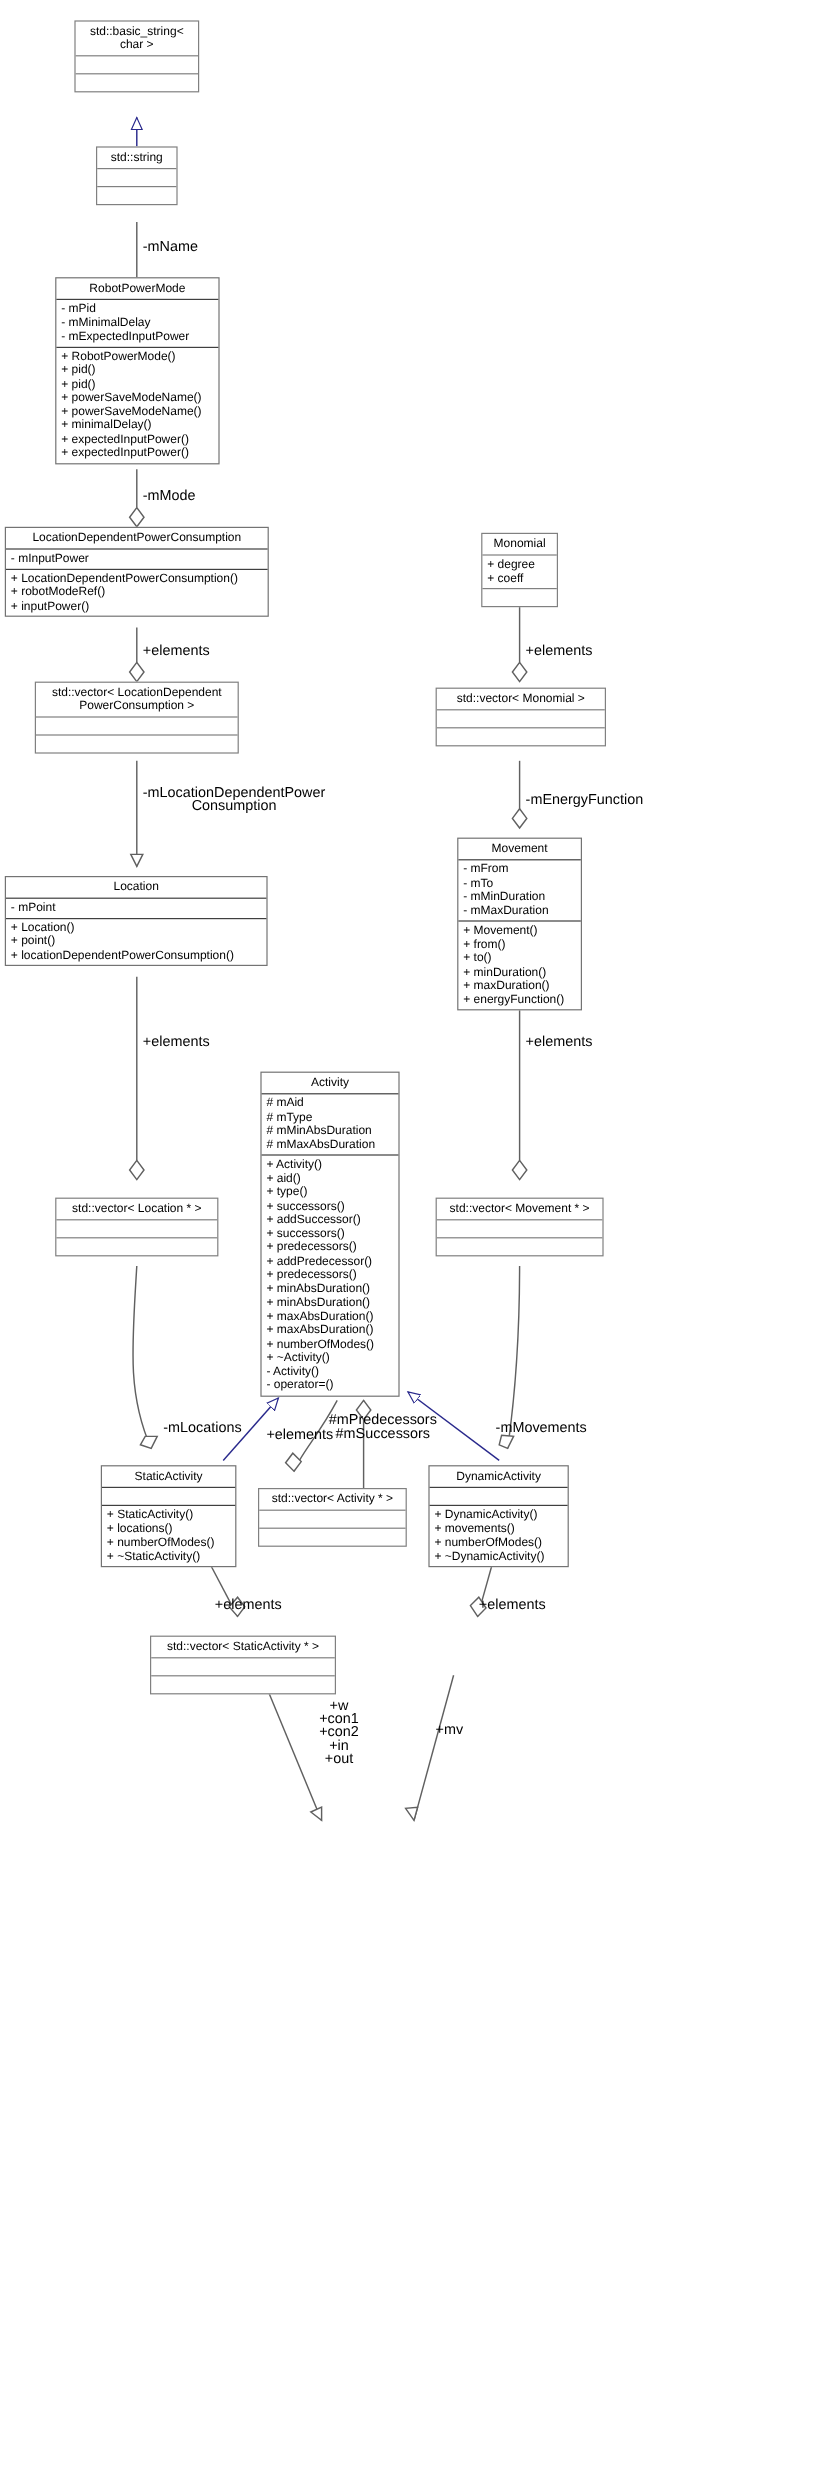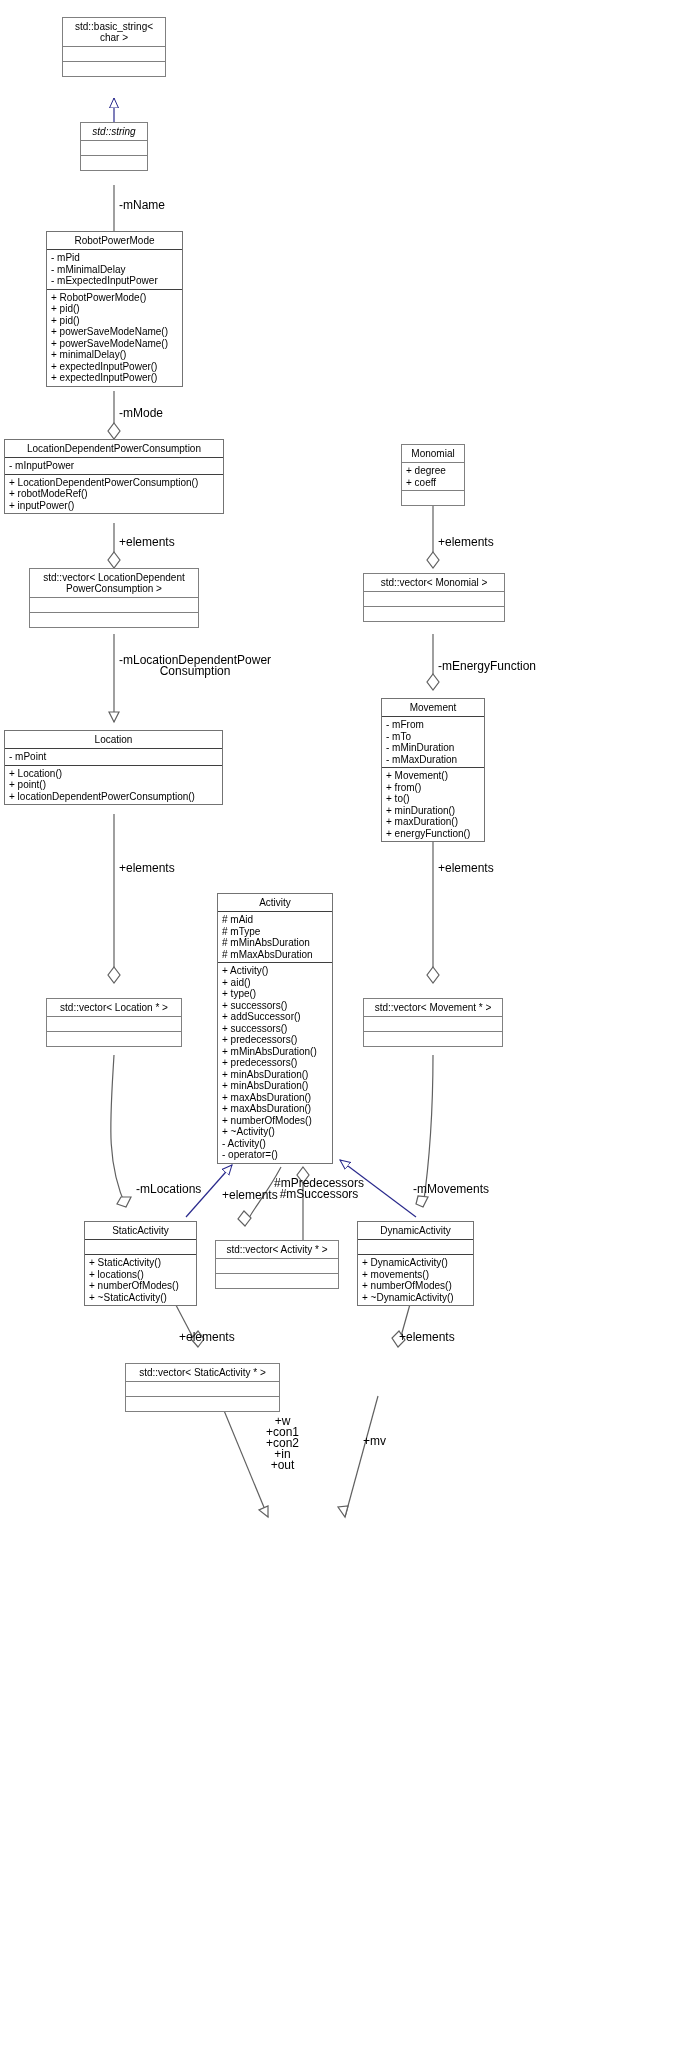--- a/index.html
+++ b/index.html
@@ -150,21 +150,21 @@
   </svg>
 
   <div class="node" style="left:62px; top:5px; width:104px;">
     <div class="title wrap"><span>std::basic_string&lt;</span><br><span>char &gt;</span></div>
     <div class="sep"></div>
     <div class="compartment empty"></div>
     <div class="sep"></div>
     <div class="compartment empty"></div>
   </div>
 
-  <div class="node" style="left:80px; top:110px; width:68px;font-style:italic;">
+  <div class="node" style="left:80px; top:110px; width:68px;">
     <div class="title">std::string</div>
     <div class="sep"></div>
     <div class="compartment empty"></div>
     <div class="sep"></div>
     <div class="compartment empty"></div>
   </div>
 
   <div class="edge-label" style="left:119px; top:188px;">-mName</div>
 
   <div class="node strong" style="left:46px; top:219px; width:137px;">
@@ -306,21 +306,21 @@
     </div>
     <div class="sep"></div>
     <div class="compartment">
       <div class="row">+ Activity()</div>
       <div class="row">+ aid()</div>
       <div class="row">+ type()</div>
       <div class="row">+ successors()</div>
       <div class="row">+ addSuccessor()</div>
       <div class="row">+ successors()</div>
       <div class="row">+ predecessors()</div>
-      <div class="row">+ mMinAbsDuration()</div>
+      <div class="row">+ addPredecessor()</div>
       <div class="row">+ predecessors()</div>
       <div class="row">+ minAbsDuration()</div>
       <div class="row">+ minAbsDuration()</div>
       <div class="row">+ maxAbsDuration()</div>
       <div class="row">+ maxAbsDuration()</div>
       <div class="row">+ numberOfModes()</div>
       <div class="row">+ ~Activity()</div>
       <div class="row">- Activity()</div>
       <div class="row">- operator=()</div>
     </div>

